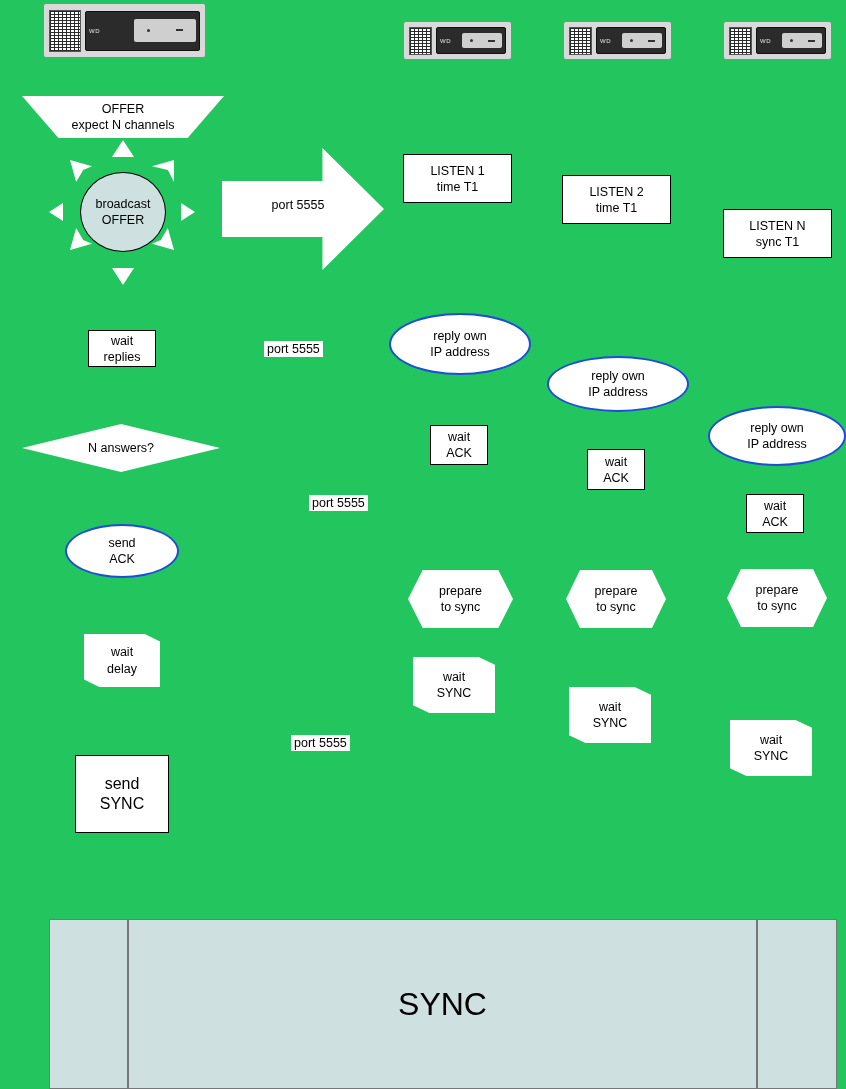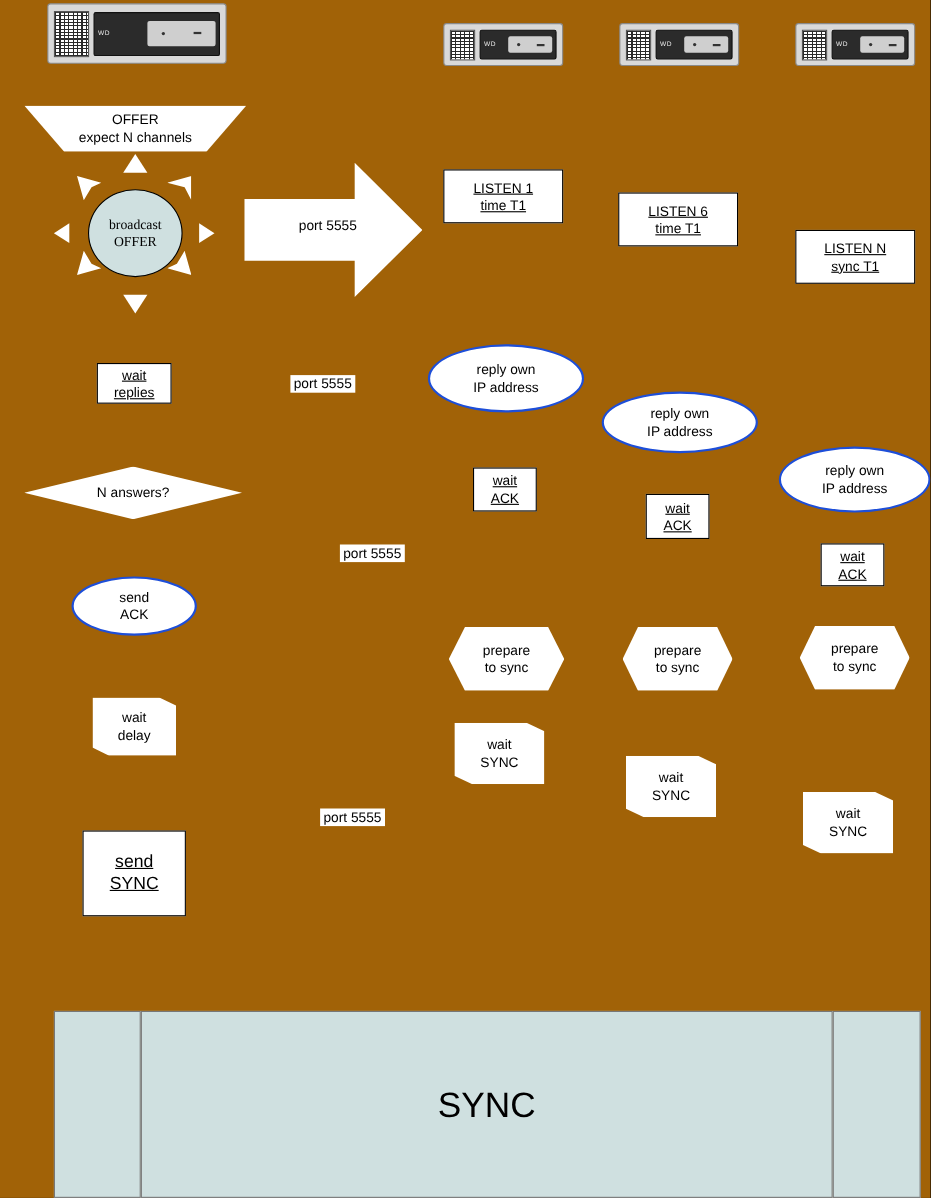--- a/index.html
+++ b/index.html
@@ -7,21 +7,21 @@
     padding: 0;
     background: #000000;
   }
   body {
     font-family: "Liberation Sans", sans-serif;
   }
   #stage {
     position: relative;
     width: 846px;
     height: 1089px;
-    background: #a16207;
+    background: #22c55e;
     overflow: hidden;
   }
 
   
   .device {
     position: absolute;
     background: #d9d9d9;
     border: 1px solid #8a8a8a;
     border-radius: 3px;
     box-sizing: border-box;
@@ -84,32 +84,30 @@
     justify-content: center;
     text-align: center;
     color: #000;
     font-size: 12.5px;
     line-height: 1.28;
     white-space: pre-line;
   }
   .rect {
     background: #ffffff;
     border: 1px solid #000;
-    text-decoration: underline;
   }
   .ellipse {
     background: #ffffff;
     border: 2px solid #1d4ed8;
     border-radius: 50%;
   }
   .circle-shape {
     background: #cfe0e0;
     border: 1px solid #000;
     border-radius: 50%;
-    font-family: Liberation Serif, serif;
   }
   .teal {
     background: #cfe0e0;
   }
 
   
   .banner {
     position: absolute;
     background: #ffffff;
     clip-path: polygon(0 0, 100% 0, 82% 100%, 18% 100%);
@@ -304,21 +302,21 @@
 time T1</div>
   <div class="node ellipse" style="left:389px; top:313px; width:142px; height:62px;">reply own
 IP address</div>
   <div class="node rect" style="left:430px; top:425px; width:58px; height:40px;">wait
 ACK</div>
   <div class="hexagon" style="left:408px; top:570px; width:105px; height:58px;">prepare
 to sync</div>
   <div class="tape" style="left:413px; top:657px; width:82px; height:56px;">wait
 SYNC</div>
 
-  <div class="node rect" style="left:562px; top:175px; width:109px; height:49px;">LISTEN 6
+  <div class="node rect" style="left:562px; top:175px; width:109px; height:49px;">LISTEN 2
 time T1</div>
   <div class="node ellipse" style="left:547px; top:356px; width:142px; height:56px;">reply own
 IP address</div>
   <div class="node rect" style="left:587px; top:449px; width:58px; height:41px;">wait
 ACK</div>
   <div class="hexagon" style="left:566px; top:570px; width:100px; height:58px;">prepare
 to sync</div>
   <div class="tape" style="left:569px; top:687px; width:82px; height:56px;">wait
 SYNC</div>
 

